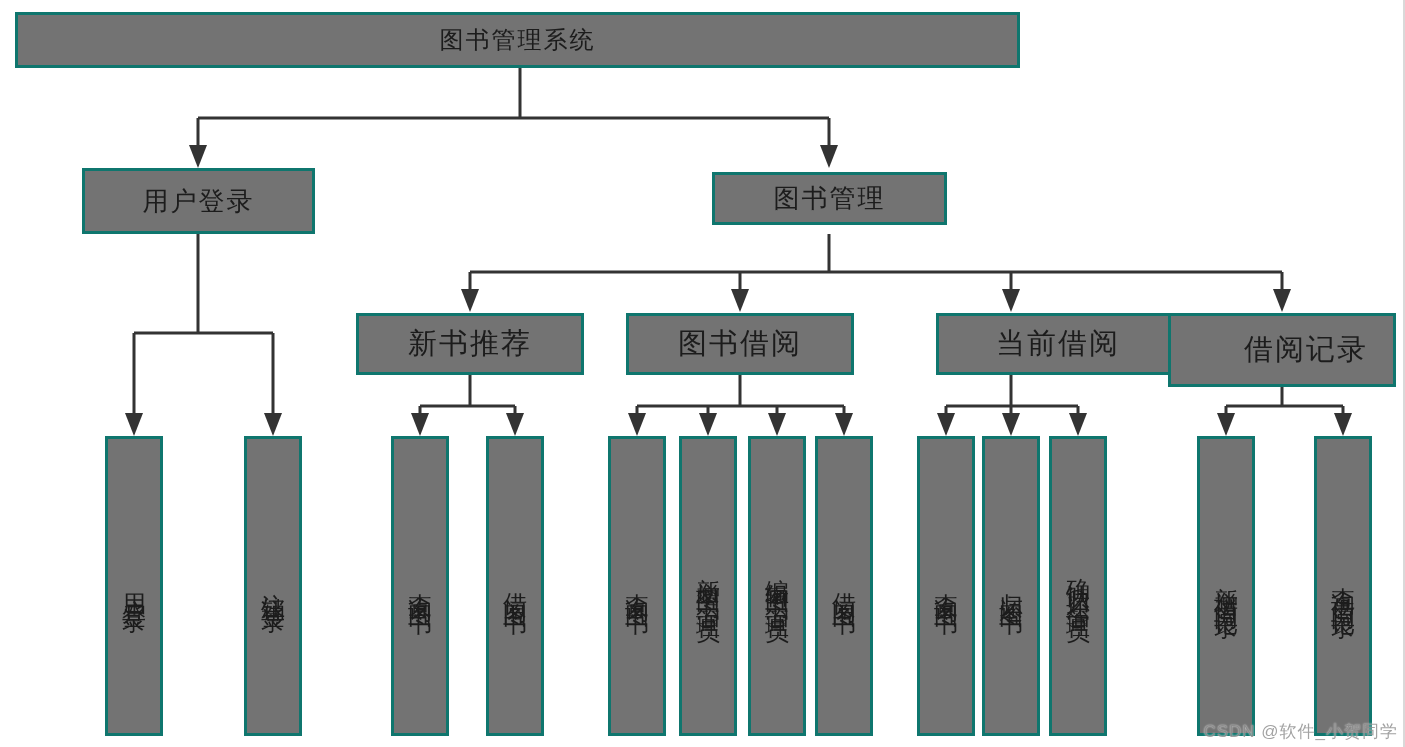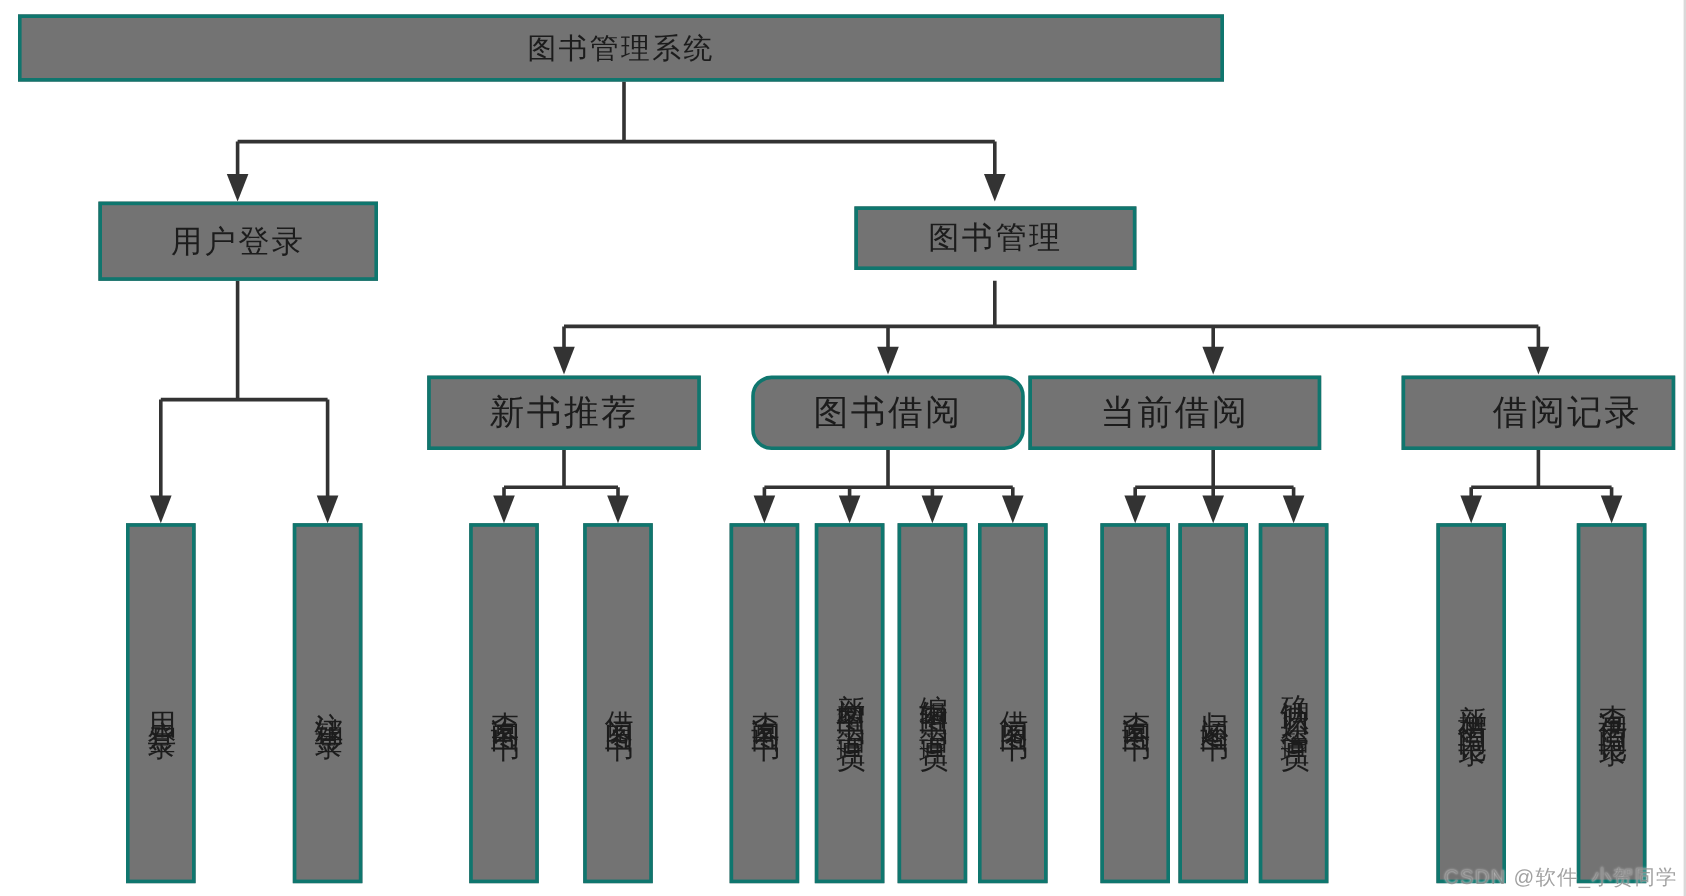--- a/index.html
+++ b/index.html
@@ -128,27 +128,27 @@
   <div class="box h" style="left:82px; top:168px; width:233px; height:66px;">
     <span class="lvl2-label">用户登录</span>
   </div>
   <div class="box h" style="left:712px; top:172px; width:235px; height:53px;">
     <span class="lvl2-label">图书管理</span>
   </div>
 
   <div class="box h" style="left:356px; top:313px; width:228px; height:62px;">
     <span class="lvl3-label">新书推荐</span>
   </div>
-  <div class="box h" style="left:626px; top:313px; width:228px; height:62px;border-radius:17px;">
+  <div class="box h" style="left:626px; top:313px; width:228px; height:62px;">
     <span class="lvl3-label">图书借阅</span>
   </div>
-  <div class="box h" style="left:857px; top:313px; width:244px; height:62px;">
+  <div class="box h" style="left:936px; top:313px; width:244px; height:62px;">
     <span class="lvl3-label">当前借阅</span>
   </div>
-  <div class="box h" style="left:1168px; top:313px; width:228px; height:62px;padding-left:48px;">
+  <div class="box h" style="left:1168px; top:313px; width:228px; height:74px;padding-left:48px;">
     <span class="lvl3-label">借阅记录</span>
   </div>
 
   <div class="box v" style="left:105px; top:436px; width:58px; height:300px;">
     <span>用户登录</span>
   </div>
   <div class="box v" style="left:244px; top:436px; width:58px; height:300px;">
     <span>注销登录</span>
   </div>
 

